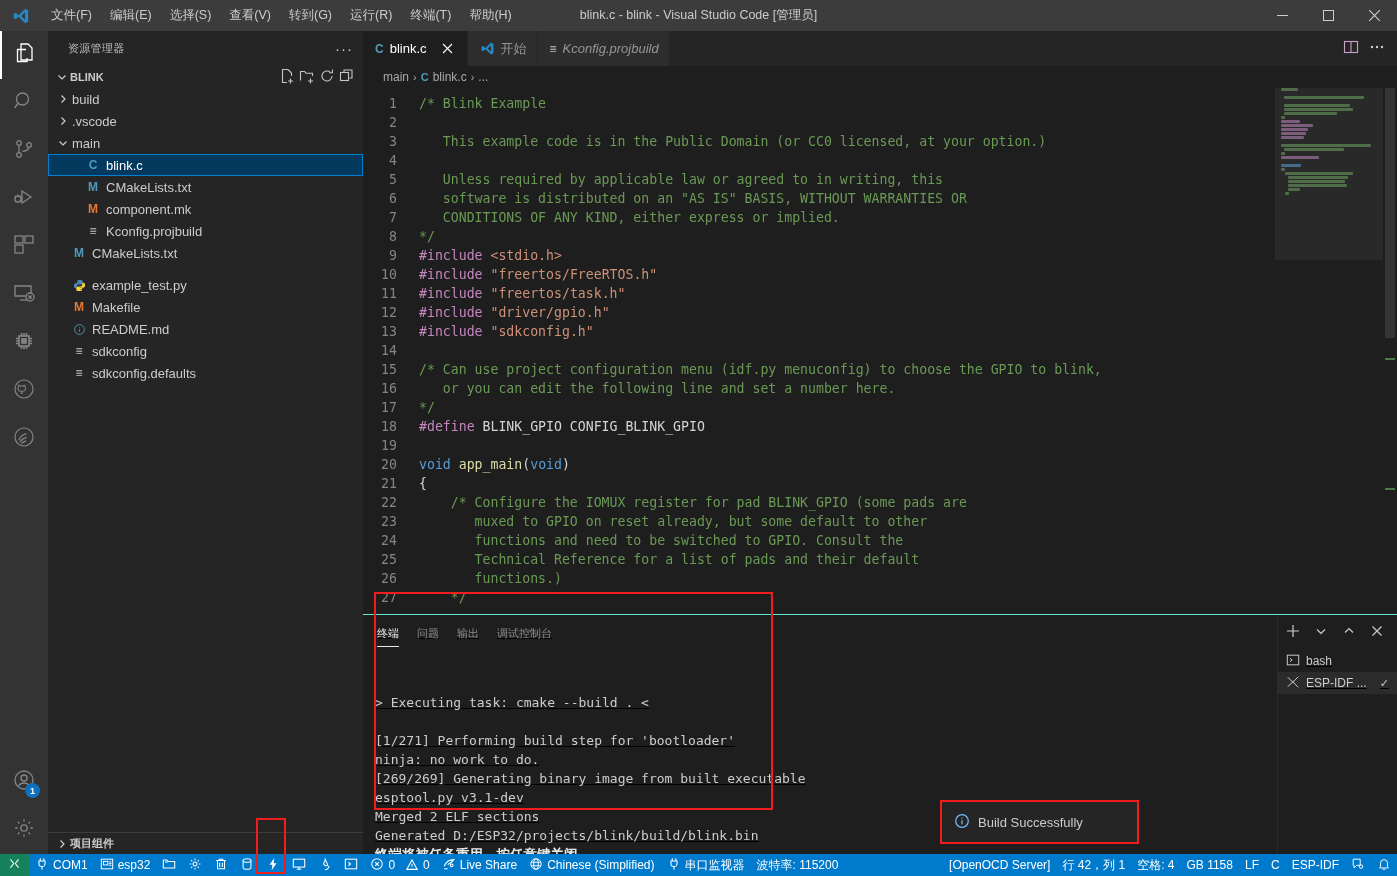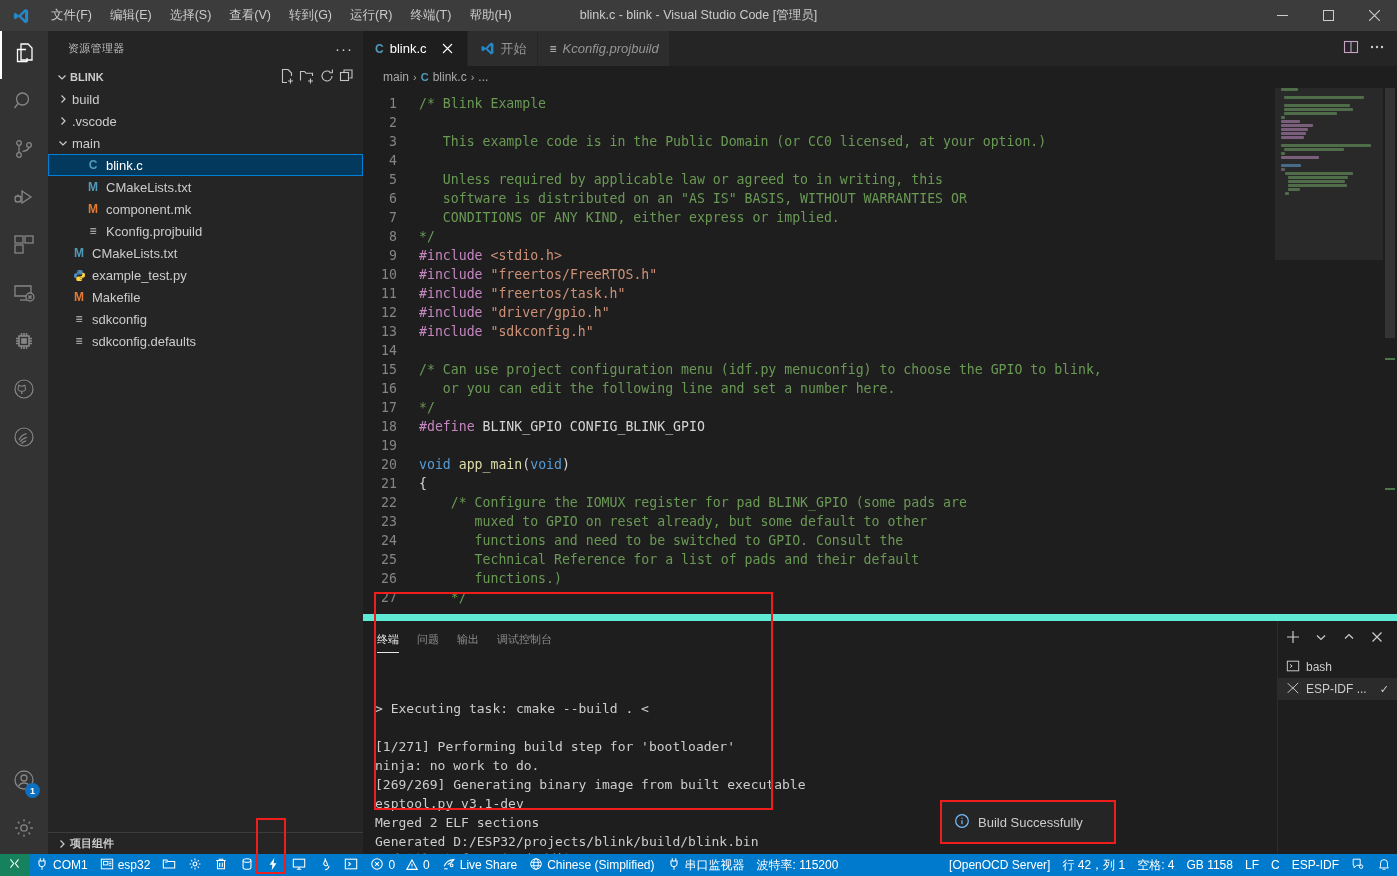--- a/index.html
+++ b/index.html
@@ -144,21 +144,22 @@
   .mm-slider { position: absolute; left: 0; right: 0; top: 0; height: 172px; background: rgba(121,121,121,0.12); }
   .vscroll {
     width: 14px; flex: 0 0 14px; background: #1e1e1e; position: relative;
   }
   .vscroll .thumb { position: absolute; top: 0; left: 2px; width: 10px; height: 250px; background: rgba(121,121,121,0.25); }
   .overview-line { position: absolute; right: 2px; width: 10px; height: 2px; }
 
   
   .panel {
     height: 240px; flex: 0 0 240px; background: #1e1e1e; display: flex; position: relative;
-    border-top: 7px solid #5eead4;
+    border-top: 1px solid #5eead4;
+    text-decoration: underline;
   }
   .panel-main { flex: 1; display: flex; flex-direction: column; min-width: 0; position: relative; }
   .panel-tabs {
     height: 35px; display: flex; align-items: center; gap: 18px; padding-left: 14px; flex: 0 0 35px;
   }
   .ptab { font-size: 11px; color: #8d8d8d; padding: 8px 0 6px; position: relative; white-space: nowrap; }
   .ptab.active { color: #e7e7e7; }
   .ptab.active::after {
     content: ""; position: absolute; left: 0; right: 0; bottom: 0; height: 1px; background: #e7e7e7;
   }
@@ -183,21 +184,21 @@
   .term-item.active { background: #2b2b2b; }
   .term-item .tcheck { margin-left: auto; color: #cccccc; font-size: 11px; }
   .term-item svg { width: 14px; height: 14px; flex: 0 0 14px; }
   .term-item .tname { overflow: hidden; text-overflow: ellipsis; white-space: nowrap; }
 
   .redbox-term {
     position: absolute; left: 374px; top: 592px; width: 399px; height: 218px;
     border: 2px solid #f01d1d; pointer-events: none; z-index: 30;
   }
   .toast {
-    position: absolute; left: 940px; top: 800px; width: 176px; height: 44px;
+    position: absolute; left: 940px; top: 800px; width: 199px; height: 44px;
     background: #252526; border: 2px solid #f01d1d; display: flex; align-items: center;
     gap: 8px; padding-left: 12px; color: #cccccc; font-size: 13px; z-index: 31;
   }
   .toast svg { width: 16px; height: 16px; color: #75beff; flex: 0 0 16px; }
   .redbox-status {
     position: absolute; left: 256px; top: 818px; width: 30px; height: 56px;
     border: 2px solid #f01d1d; pointer-events: none; z-index: 32;
   }
 
   
@@ -445,34 +446,44 @@
           <div class="row" style="padding-left: 22px;">
             <span class="chev"></span>
             <span class="ficon ic-txt">≡</span>
             <span>Kconfig.projbuild</span>
           </div>
           <div class="row" style="padding-left: 8px;">
             <span class="chev"></span>
             <span class="ficon ic-m">M</span>
             <span>CMakeLists.txt</span>
           </div>
-          <div class="row" style="padding-left: 8px;">
+          <div class="row" style="padding-left: 8px; margin-top: 10px;">
             <span class="chev"></span>
             <span class="ficon ic-py">
               <svg width="13" height="13" viewBox="0 0 16 16">
                 <path d="M7.8 1.2c-1.9 0-3.1.6-3.1 2v1.6h3.3v.5H3.6c-1.4 0-2.4 1-2.4 3s.8 3 2.2 3h1.2V9.3c0-1.4 1.1-2.5 2.6-2.5h2.6c1.2 0 2.1-.9 2.1-2V3.2c0-1.1-1-2-2.4-2zM6.1 2.4a.6.6 0 1 1 0 1.3.6.6 0 0 1 0-1.3z" fill="#4b8bbe"></path>
                 <path d="M8.2 14.8c1.9 0 3.1-.6 3.1-2v-1.6H8v-.5h4.4c1.4 0 2.4-1 2.4-3s-.8-3-2.2-3h-1.2v2.1c0 1.4-1.1 2.5-2.6 2.5H6.2c-1.2 0-2.1.9-2.1 2v1.6c0 1.1 1 2 2.4 2zM9.9 13.6a.6.6 0 1 1 0-1.3.6.6 0 0 1 0 1.3z" fill="#ffd43b"></path>
               </svg>
             </span>
             <span>example_test.py</span>
           </div>
           <div class="row" style="padding-left: 8px;">
             <span class="chev"></span>
             <span class="ficon ic-mk">M</span>
             <span>Makefile</span>
+          </div>
+          <div class="row" style="padding-left: 8px;">
+            <span class="chev"></span>
+            <span class="ficon ic-info">
+              <svg width="13" height="13" viewBox="0 0 16 16" fill="none" stroke="currentColor" stroke-width="1.1">
+                <circle cx="8" cy="8" r="6"></circle>
+                <path d="M8 7.3v3.6M8 5.2v.8"></path>
+              </svg>
+            </span>
+            <span>README.md</span>
           </div>
           <div class="row" style="padding-left: 8px;">
             <span class="chev"></span>
             <span class="ficon ic-txt">≡</span>
             <span>sdkconfig</span>
           </div>
           <div class="row" style="padding-left: 8px;">
             <span class="chev"></span>
             <span class="ficon ic-txt">≡</span>
             <span>sdkconfig.defaults</span>

